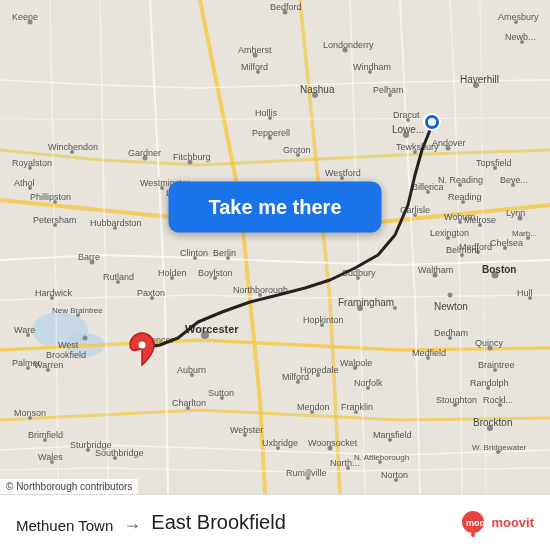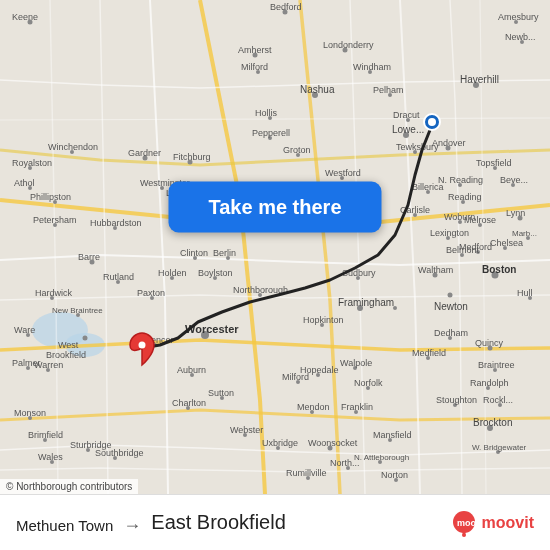--- a/index.html
+++ b/index.html
@@ -101,21 +101,21 @@
       align-items: center;
       gap: 4px;
     }
 
     #moovit-icon {
       width: 28px;
       height: 28px;
     }
 
     #moovit-text {
-      font-size: 16px;
+      font-size: 13px;
       font-weight: bold;
       color: #e84242;
     }
   </style>
 </head>
 <body>
 
 <div id="map-container">
 
   <svg id="map-svg" viewBox="0 0 550 494" xmlns="http://www.w3.org/2000/svg">

